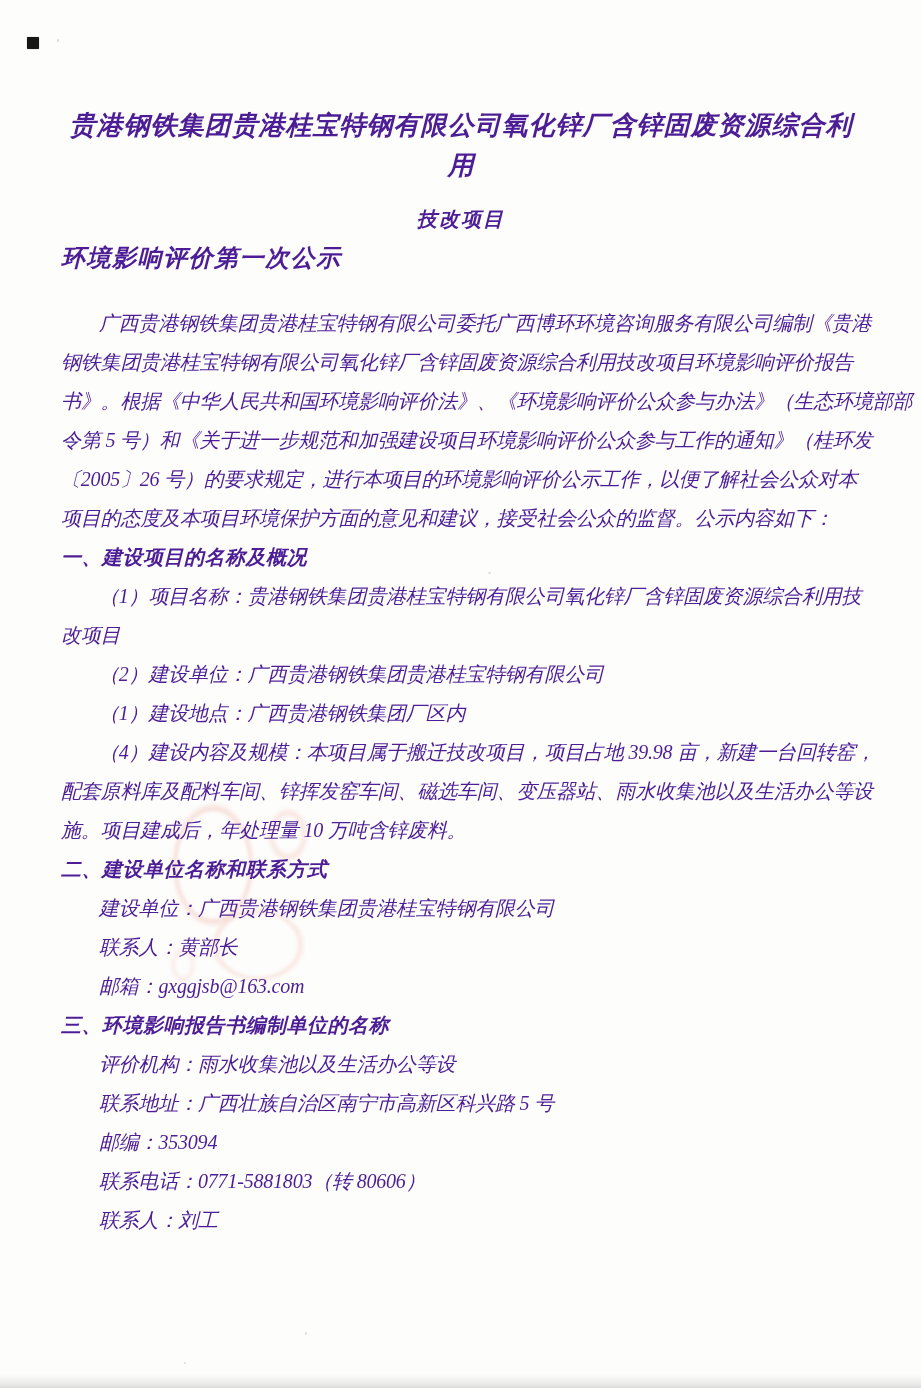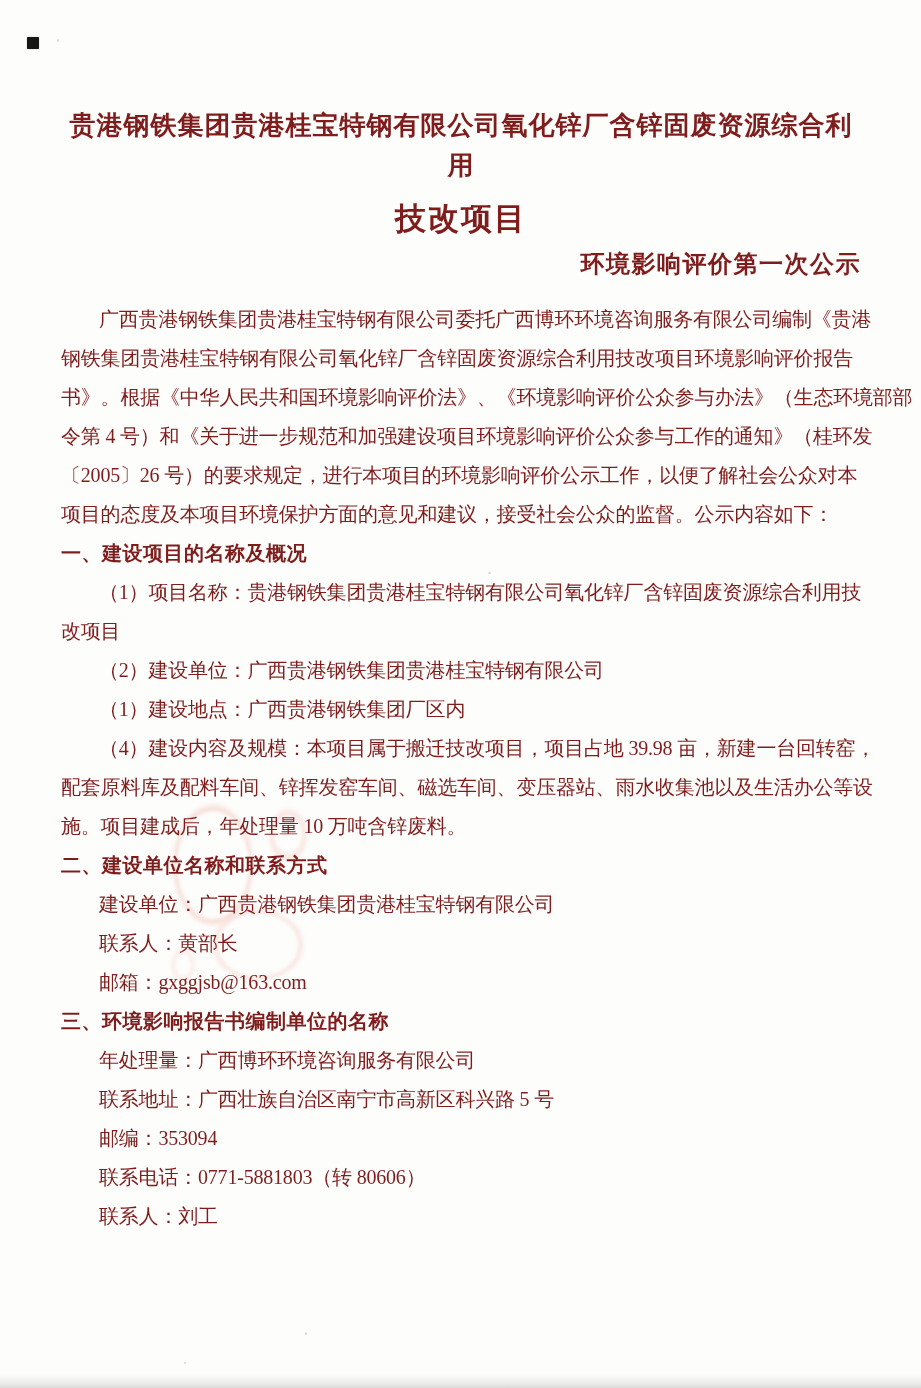--- a/index.html
+++ b/index.html
@@ -3,59 +3,60 @@
 <meta charset="utf-8">
 <style>
   html,body { margin:0; padding:0; background:#e8e8e8; }
   .page {
     position:relative;
     width:921px; height:1388px;
     margin:0 auto;
     background:#fdfdfc;
     overflow:hidden;
     font-family:"Liberation Serif","DejaVu Serif",serif;
-    color:#7f1d1d;
+    color:#4c1d95;
+    font-style:italic;
   }
   .content {
     position:absolute;
     left:61px; top:0;
     width:800px;
     padding-top:106px;
   }
   .t1 {
     margin:0;
     text-align:center;
     font-weight:bold;
     font-size:26px;
     line-height:40px;
     letter-spacing:1px;
   }
   .t2 {
     margin-top:13px;
     text-align:center;
     font-weight:bold;
-    font-size:31px;
+    font-size:20px;
     line-height:40px;
     letter-spacing:2px;
   }
   .sub {
-    margin-top:6px;
-    text-align:right;
+    margin-top:0;
+    text-align:left;
     font-weight:bold;
     font-size:24px;
     line-height:38px;
     letter-spacing:1.5px;
   }
   .line {
     font-size:20px;
     line-height:39px;
     letter-spacing:-0.2px;
     white-space:nowrap;
   }
-  .first { margin-top:17px;text-align:right; }
+  .first { margin-top:27px;text-align:right; }
   .i { text-indent:38px; }
   .h { font-weight:bold; letter-spacing:0.5px; }
 
   
   .artifact-square {
     position:absolute;
     left:27px; top:37px;
     width:12px; height:12px;
     background:#161616;
     border-radius:1px;
@@ -104,40 +105,40 @@
 
   <div class="content">
 
     <div class="t1">贵港钢铁集团贵港桂宝特钢有限公司氧化锌厂含锌固废资源综合利用</div>
     <div class="t2">技改项目</div>
     <div class="sub">环境影响评价第一次公示</div>
 
     <div class="line i first">广西贵港钢铁集团贵港桂宝特钢有限公司委托广西博环环境咨询服务有限公司编制《贵港</div>
     <div class="line">钢铁集团贵港桂宝特钢有限公司氧化锌厂含锌固废资源综合利用技改项目环境影响评价报告</div>
     <div class="line">书》。根据《中华人民共和国环境影响评价法》、《环境影响评价公众参与办法》（生态环境部部</div>
-    <div class="line">令第 4 号）和《关于进一步规范和加强建设项目环境影响评价公众参与工作的通知》（桂环发</div>
+    <div class="line">令第 5 号）和《关于进一步规范和加强建设项目环境影响评价公众参与工作的通知》（桂环发</div>
     <div class="line">〔2005〕26 号）的要求规定，进行本项目的环境影响评价公示工作，以便了解社会公众对本</div>
     <div class="line">项目的态度及本项目环境保护方面的意见和建议，接受社会公众的监督。公示内容如下：</div>
 
     <div class="line h">一、建设项目的名称及概况</div>
     <div class="line i">（1）项目名称：贵港钢铁集团贵港桂宝特钢有限公司氧化锌厂含锌固废资源综合利用技</div>
     <div class="line">改项目</div>
     <div class="line i">（2）建设单位：广西贵港钢铁集团贵港桂宝特钢有限公司</div>
     <div class="line i">（1）建设地点：广西贵港钢铁集团厂区内</div>
     <div class="line i">（4）建设内容及规模：本项目属于搬迁技改项目，项目占地 39.98 亩，新建一台回转窑，</div>
     <div class="line">配套原料库及配料车间、锌挥发窑车间、磁选车间、变压器站、雨水收集池以及生活办公等设</div>
     <div class="line">施。项目建成后，年处理量 10 万吨含锌废料。</div>
 
     <div class="line h">二、建设单位名称和联系方式</div>
     <div class="line i">建设单位：广西贵港钢铁集团贵港桂宝特钢有限公司</div>
     <div class="line i">联系人：黄部长</div>
     <div class="line i">邮箱：gxggjsb@163.com</div>
 
     <div class="line h">三、环境影响报告书编制单位的名称</div>
-    <div class="line i">年处理量：广西博环环境咨询服务有限公司</div>
+    <div class="line i">评价机构：雨水收集池以及生活办公等设</div>
     <div class="line i">联系地址：广西壮族自治区南宁市高新区科兴路 5 号</div>
     <div class="line i">邮编：353094</div>
     <div class="line i">联系电话：0771-5881803（转 80606）</div>
     <div class="line i">联系人：刘工</div>
 
   </div>
 
   <div class="bottom-noise"></div>
 </div>
 

